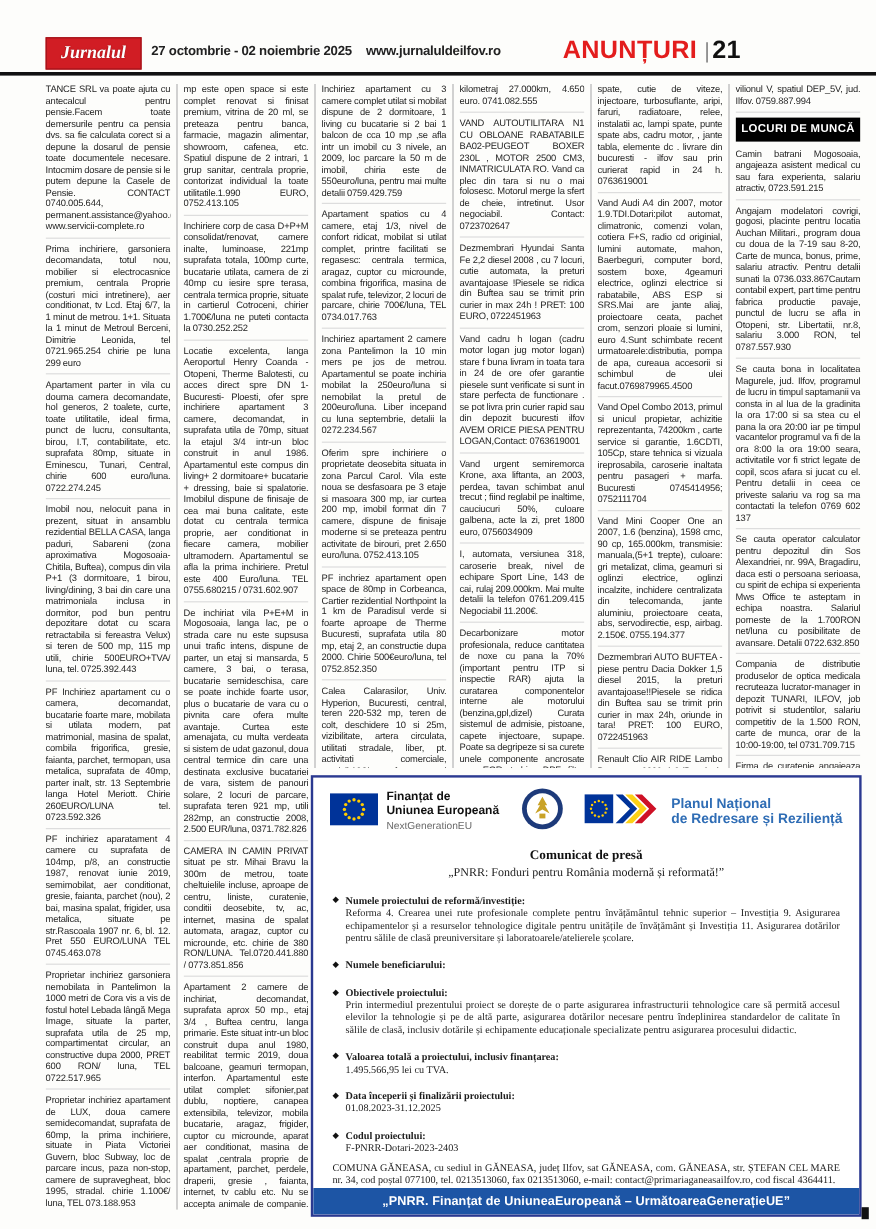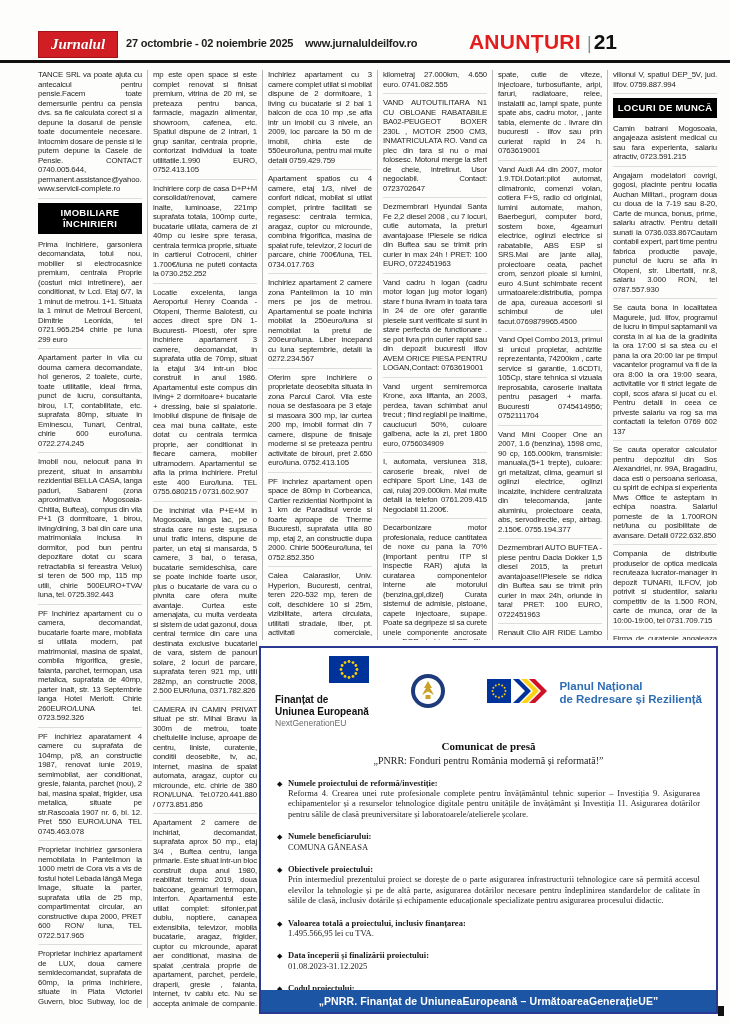--- a/index.html
+++ b/index.html
@@ -38,21 +38,21 @@
     background:#000000;color:#fff;font-weight:bold;text-align:center;
     font-size:9.5px;line-height:11.5px;padding:4px 2px;margin:2px 0 6px 0;
     letter-spacing:0.3px;
   }
   
   .press-box{
     position:absolute;left:259px;top:646px;width:455px;height:364px;
     border:2px solid #2b3990;background:#fff;overflow:hidden;
   }
   .logo-row{display:flex;align-items:center;justify-content:space-between;padding:8px 14px 2px 14px;}
-  .eu-funding{display:flex;align-items:flex-end;gap:7px;flex-direction:column;}
+  .eu-funding{display:flex;align-items:center;gap:7px;}
   .eu-funding .txt div{font-size:10px;font-weight:bold;line-height:11.5px;color:#111;}
   .eu-funding .txt .ngeu{font-size:8.5px;font-weight:normal;color:#6a6a6a;margin-top:1px;}
   .pnrr{display:flex;align-items:center;gap:6px;}
   .pnrr .txt div{font-size:11.5px;font-weight:bold;color:#2f6db5;line-height:13px;}
   .press-title{text-align:center;font-family:"Liberation Serif",serif;font-weight:bold;font-size:11px;margin-top:8px;color:#111;}
   .press-subtitle{text-align:center;font-family:"Liberation Serif",serif;font-size:10px;margin-top:3px;color:#222;}
   .bullets{margin:8px 16px 0 16px;}
   .bullet{display:flex;margin-bottom:2px;margin-top:12px;}
   .diamond{width:11px;font-size:7px;line-height:11px;color:#111;flex:none;}
   .btext{flex:1;font-family:"Liberation Serif",serif;font-size:8.5px;line-height:10.4px;color:#1c1c1c;}
@@ -85,21 +85,20 @@
   <div class="mast-right">
     <span class="anunturi">ANUNȚURI</span>
     <span class="pagepipe">|</span>
     <span class="pagenum">21</span>
   </div>
   <div class="mast-rule"></div>
 </div>
 
 <div class="col" style="left:38px;height:938px;">
     <p class="ad">TANCE SRL va poate ajuta cu antecalcul pentru pensie.Facem toate demersurile pentru ca pensia dvs. sa fie calculata corect si a depune la dosarul de pensie toate documentele necesare. Intocmim dosare de pensie si le putem depune la Casele de Pensie. CONTACT 0740.005.644, permanent.assistance@yahoo.com, www.servicii-complete.ro</p>
-    <div class="section-header">IMOBILIARE ÎNCHIRIERI</div>
     <p class="ad">Prima inchiriere, garsoniera decomandata, totul nou, mobilier si electrocasnice premium, centrala Proprie (costuri mici intretinere), aer conditionat, tv Lcd. Etaj 6/7, la 1 minut de metrou. 1+1. Situata la 1 minut de Metroul Berceni, Dimitrie Leonida, tel 0721.965.254 chirie pe luna 299 euro</p>
     <p class="ad">Apartament parter in vila cu douma camera decomandate, hol generos, 2 toalete, curte, toate utilitatile, ideal firma, punct de lucru, consultanta, birou, I.T, contabilitate, etc. suprafata 80mp, situate in Eminescu, Tunari, Central, chirie 600 euro/luna. 0722.274.245</p>
     <p class="ad">Imobil nou, nelocuit pana in prezent, situat in ansamblu rezidential BELLA CASA, langa paduri, Sabareni (zona aproximativa Mogosoaia-Chitila, Buftea), compus din vila P+1 (3 dormitoare, 1 birou, living/dining, 3 bai din care una matrimoniala inclusa in dormitor, pod bun pentru depozitare dotat cu scara retractabila si fereastra Velux) si teren de 500 mp, 115 mp utili, chirie 500EURO+TVA/ luna, tel. 0725.392.443</p>
     <p class="ad">PF Inchiriez apartament cu o camera, decomandat, bucatarie foarte mare, mobilata si utilata modern, pat matrimonial, masina de spalat, combila frigorifica, gresie, faianta, parchet, termopan, usa metalica, suprafata de 40mp, parter inalt, str. 13 Septembrie langa Hotel Meriott. Chirie 260EURO/LUNA tel. 0723.592.326</p>
     <p class="ad">PF inchiriez aparatament 4 camere cu suprafata de 104mp, p/8, an constructie 1987, renovat iunie 2019, semimobilat, aer conditionat, gresie, faianta, parchet (nou), 2 bai, masina spalat, frigider, usa metalica, situate pe str.Rascoala 1907 nr. 6, bl. 12. Pret 550 EURO/LUNA TEL 0745.463.078</p>
     <p class="ad">Proprietar inchiriez garsoniera nemobilata in Pantelimon la 1000 metri de Cora vis a vis de fostul hotel Lebada lângă Mega Image, situate la parter, suprafata utila de 25 mp, compartimentat circular, an constructive dupa 2000, PRET 600 RON/ luna, TEL 0722.517.965</p>
     <p class="ad">Proprietar inchiriez apartament de LUX, doua camere semidecomandat, suprafata de 60mp, la prima inchiriere, situate in Piata Victoriei Guvern, bloc Subway, loc de parcare incus, paza non-stop, camere de supravegheat, bloc 1995, stradal. chirie 1.100€/ luna, TEL 073.188.953</p>
   </div>
 <div class="col" style="left:153px;height:938px;">
     <p class="ad">mp este open space si este complet renovat si finisat premium, vitrina de 20 ml, se preteaza pentru banca, farmacie, magazin alimentar, showroom, cafenea, etc. Spatiul dispune de 2 intrari, 1 grup sanitar, centrala proprie, contorizat individual la toate utilitatile.1.990 EURO, 0752.413.105</p>
@@ -225,21 +224,20 @@
         <span class="diamond">◆</span>
         <div class="btext">
           <div class="blabel">Numele proiectului de reformă/investiție:</div>
           <div class="bbody">Reforma 4. Crearea unei rute profesionale complete pentru învățământul tehnic superior – Investiția 9. Asigurarea echipamentelor și a resurselor tehnologice digitale pentru unitățile de învățământ și Investiția 11. Asigurarea dotărilor pentru sălile de clasă preuniversitare și laboratoarele/atelierele școlare.</div>
         </div>
       </div>
       <div class="bullet">
         <span class="diamond">◆</span>
         <div class="btext">
           <div class="blabel">Numele beneficiarului:</div>
-          <div class="bbody">COMUNA GĂNEASA</div>
         </div>
       </div>
       <div class="bullet">
         <span class="diamond">◆</span>
         <div class="btext">
           <div class="blabel">Obiectivele proiectului:</div>
           <div class="bbody">Prin intermediul prezentului proiect se dorește de o parte asigurarea infrastructurii tehnologice care să permită accesul elevilor la tehnologie și pe de altă parte, asigurarea dotărilor necesare pentru îndeplinirea standardelor de calitate în sălile de clasă, inclusiv dotările și echipamente educaționale specializate pentru asigurarea procesului didactic.</div>
         </div>
       </div>
       <div class="bullet">

